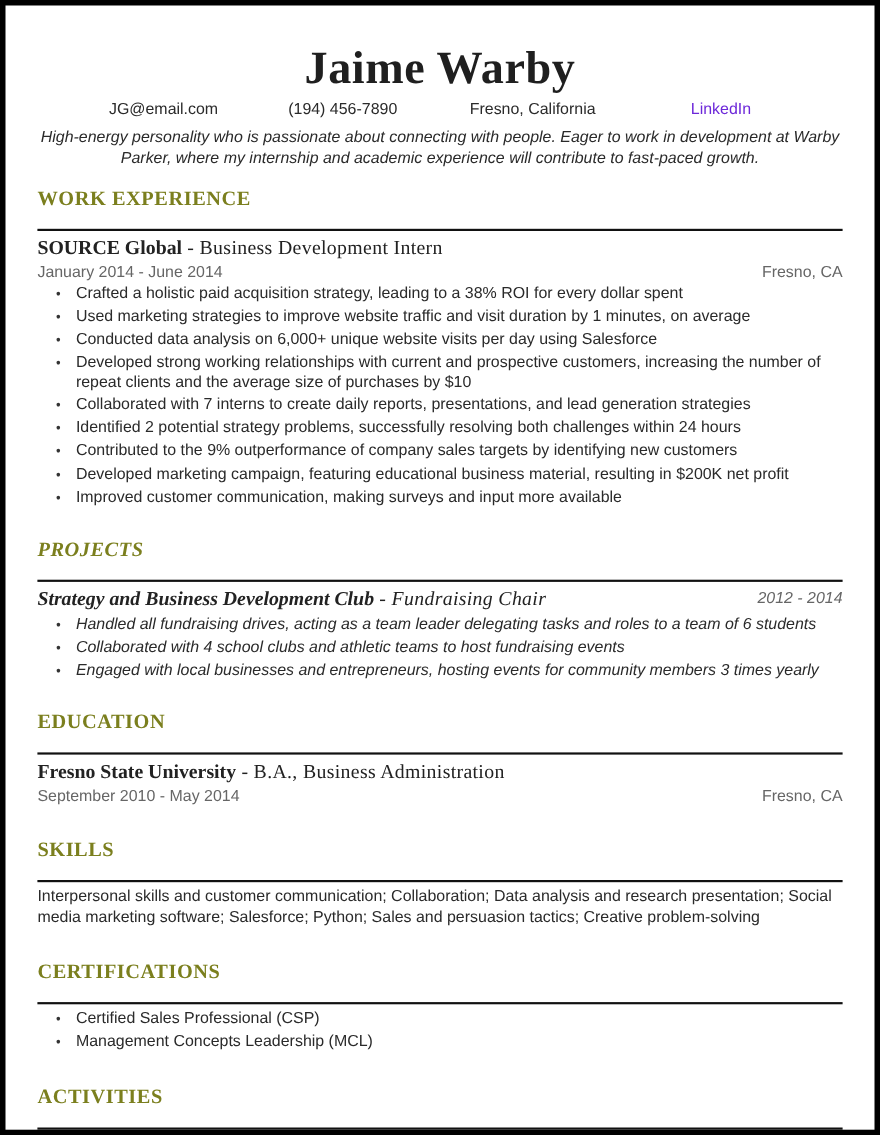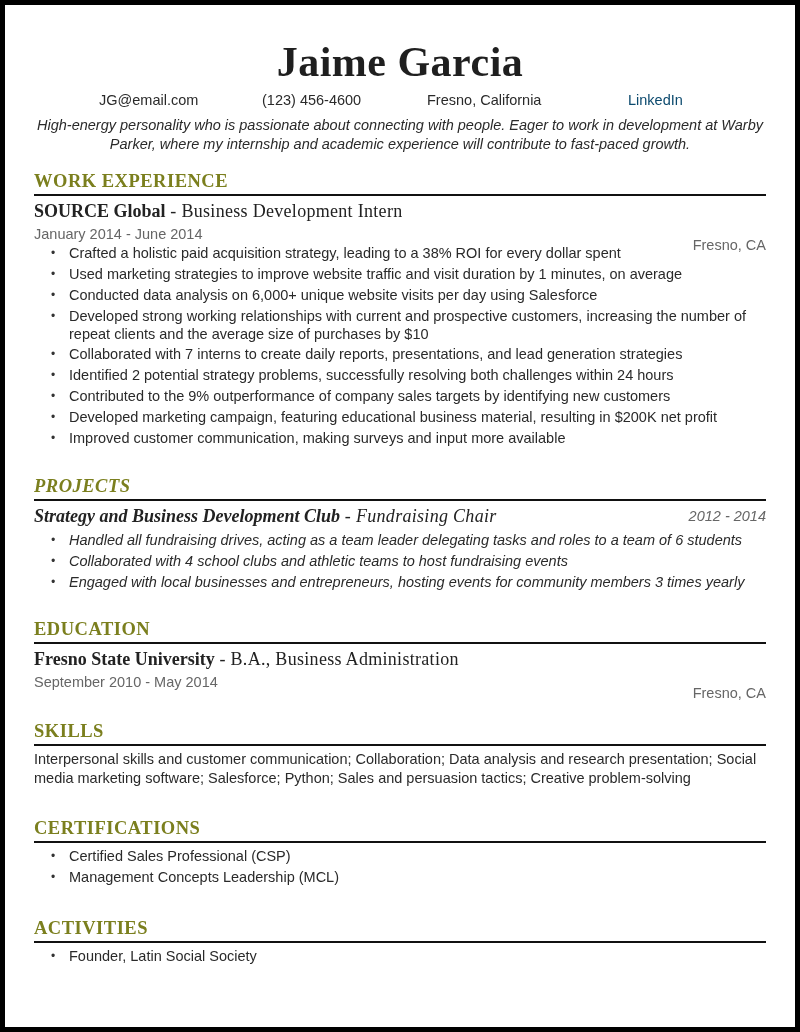--- a/index.html
+++ b/index.html
@@ -34,39 +34,39 @@
       position: relative;
       height: 22px;
       margin-top: 5px;
       font-size: 14.5px;
       color: #2a2a2a;
     }
     .contacts span { position: absolute; top: 2px; white-space: nowrap; }
     .c-email { left: 65px; }
     .c-phone { left: 228px; }
     .c-loc { left: 393px; }
-    .c-link { left: 594px; color: #0c4a6e; }
+    .c-link { left: 594px; color: #6d28d9; }
     .summary {
       text-align: center;
       font-style: italic;
       font-size: 14.5px;
       line-height: 19px;
       margin: 4px 0 0 0;
       color: #2a2a2a;
     }
     .section-title {
       font-family: "Liberation Serif", serif;
       font-weight: bold;
       font-size: 18.5px;
       color: #7b7f1e;
       letter-spacing: 0.5px;
       margin: 0;
       line-height: 22px;
       border-bottom: 2.5px solid #111;
-      padding-bottom: 2px;
+      padding-bottom: 16px;
     }
     .entry-head {
       position: relative;
       font-family: "Liberation Serif", serif;
       font-size: 18px;
       line-height: 26px;
       color: #222;
       margin-top: 2px;
     }
     .entry-head .org { font-weight: bold; }
@@ -76,21 +76,21 @@
       font-family: "Liberation Sans", sans-serif;
       font-size: 14.5px;
       color: #666;
     }
     .meta {
       position: relative;
       font-size: 14.5px;
       color: #666;
       line-height: 20px;
     }
-    .meta .loc { position: absolute; right: 0; top: 11px; }
+    .meta .loc { position: absolute; right: 0; top: 0; }
     ul.bullets {
       margin: 0;
       padding: 0 0 0 35px;
       list-style: none;
     }
     ul.bullets li {
       position: relative;
       font-size: 14.5px;
       line-height: 19.5px;
       margin-bottom: 1.5px;
@@ -109,25 +109,25 @@
       line-height: 19px;
       margin: 4px 0 0 0;
       color: #2a2a2a;
     }
   </style>
 </head>
 <body>
 
 <div class="page">
 
-  <h1 class="name">Jaime Garcia</h1>
+  <h1 class="name">Jaime Warby</h1>
 
   <div class="contacts">
     <span class="c-email">JG@email.com</span>
-    <span class="c-phone">(123) 456-4600</span>
+    <span class="c-phone">(194) 456-7890</span>
     <span class="c-loc">Fresno, California</span>
     <span class="c-link">LinkedIn</span>
   </div>
 
   <p class="summary">High-energy personality who is passionate about connecting with people. Eager to work in development at Warby Parker, where my internship and academic experience will contribute to fast-paced growth.</p>
 
   <section style="margin-top:16px;">
     <h2 class="section-title">WORK EXPERIENCE</h2>
     <div class="entry-head">
       <span class="org">SOURCE Global</span><span class="role"> - </span><span class="role">Business Development Intern</span>

